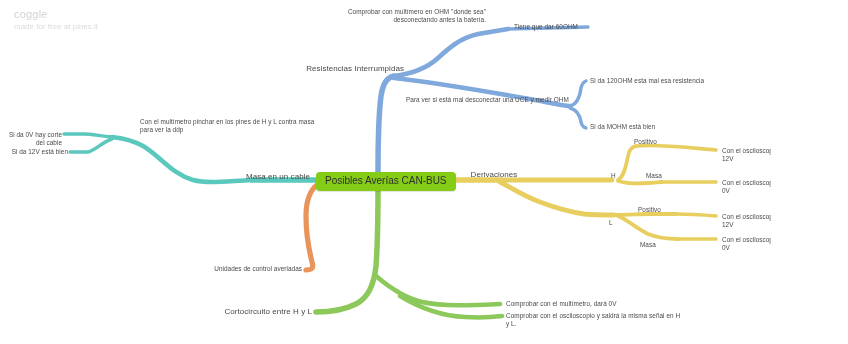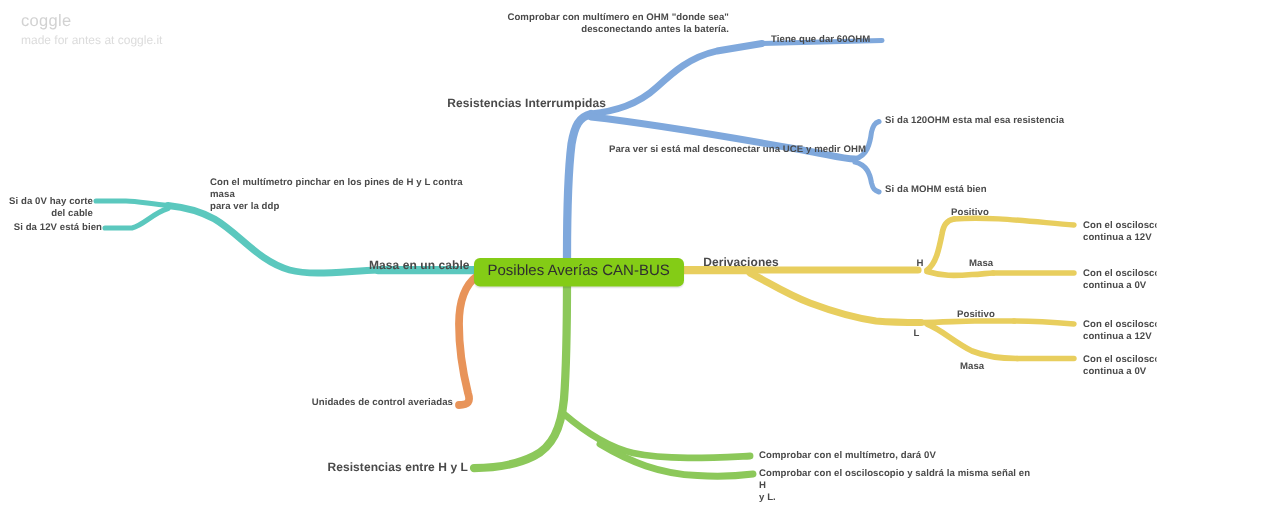--- a/index.html
+++ b/index.html
@@ -43,21 +43,20 @@
     color: #dcdcdc;
     line-height: 12px;
   }
   .node {
     position: absolute;
     font-size: 6.4px;
     line-height: 8.2px;
     color: #4a4a4a;
     white-space: pre-line;
     letter-spacing: .05px;
-    font-weight: bold;
   }
   .node.blue   { color: #4a4a4a; }
   .node.teal   { color: #4a4a4a; }
   .node.yellow { color: #4a4a4a; }
   .node.green  { color: #4a4a4a; }
   .node.orange { color: #4a4a4a; }
   .node.r { text-align: right; }
   .node.big {
     font-size: 8px;
     line-height: 10px;
@@ -76,21 +75,21 @@
     box-shadow: 0 1px 1px rgba(0,0,0,.12);
   }
 </style>
 </head>
 <body>
 
 <div id="canvas">
 
   <div class="logo">
     <div class="logo-name">coggle</div>
-    <div class="logo-sub">made for antes at coggle.it</div>
+    <div class="logo-sub">made for free at pines.it</div>
   </div>
 
   <svg id="branches" viewBox="0 0 848 344" xmlns="http://www.w3.org/2000/svg">
     <g fill="none" stroke-linecap="round" stroke-linejoin="round">
 
       <path d="M 378 172 C 378 150 378 120 381 96 C 383 84 386 78 394 76" stroke="#7FA8DC" stroke-width="5.5"></path>
 
       <path d="M 394 76 C 410 74 425 70 438 58 C 449 48 460 38 478 34 L 508 29" stroke="#7FA8DC" stroke-width="4.6"></path>
       <path d="M 508 29 L 588 27" stroke="#7FA8DC" stroke-width="3.4"></path>
       <path d="M 394 78 C 430 82 490 92 535 100 C 552 103 562 106 570 106" stroke="#7FA8DC" stroke-width="4.6"></path>
@@ -142,21 +141,21 @@
 
   <div class="node teal" style="left:140px; top:118px; width:186px;">Con el multímetro pinchar en los pines de H y L contra masa
 para ver la ddp</div>
 
   <div class="node teal r" style="left:0px; top:131px; width:62px;">Si da 0V hay corte del cable</div>
 
   <div class="node teal r" style="left:6px; top:148px; width:62px;">Si da 12V está bien</div>
 
   <div class="node orange r" style="left:186px; top:265px; width:116px;">Unidades de control averiadas</div>
 
-  <div class="node big green r" style="left:212px; top:307px; width:100px;">Resistencias entre H y L</div>
+  <div class="node big green r" style="left:212px; top:307px; width:100px;">Cortocircuito entre H y L</div>
 
   <div class="node green" style="left:506px; top:300px; width:180px;">Comprobar con el multímetro, dará 0V</div>
 
   <div class="node green" style="left:506px; top:312px; width:186px;">Comprobar con el osciloscopio y saldrá la misma señal en H
 y L.</div>
 
   <div class="node big yellow" style="left:449px; top:170px; width:90px;text-align:center;">Derivaciones</div>
 
   <div class="node yellow" style="left:611px; top:172px; width:14px;">H</div>
 

